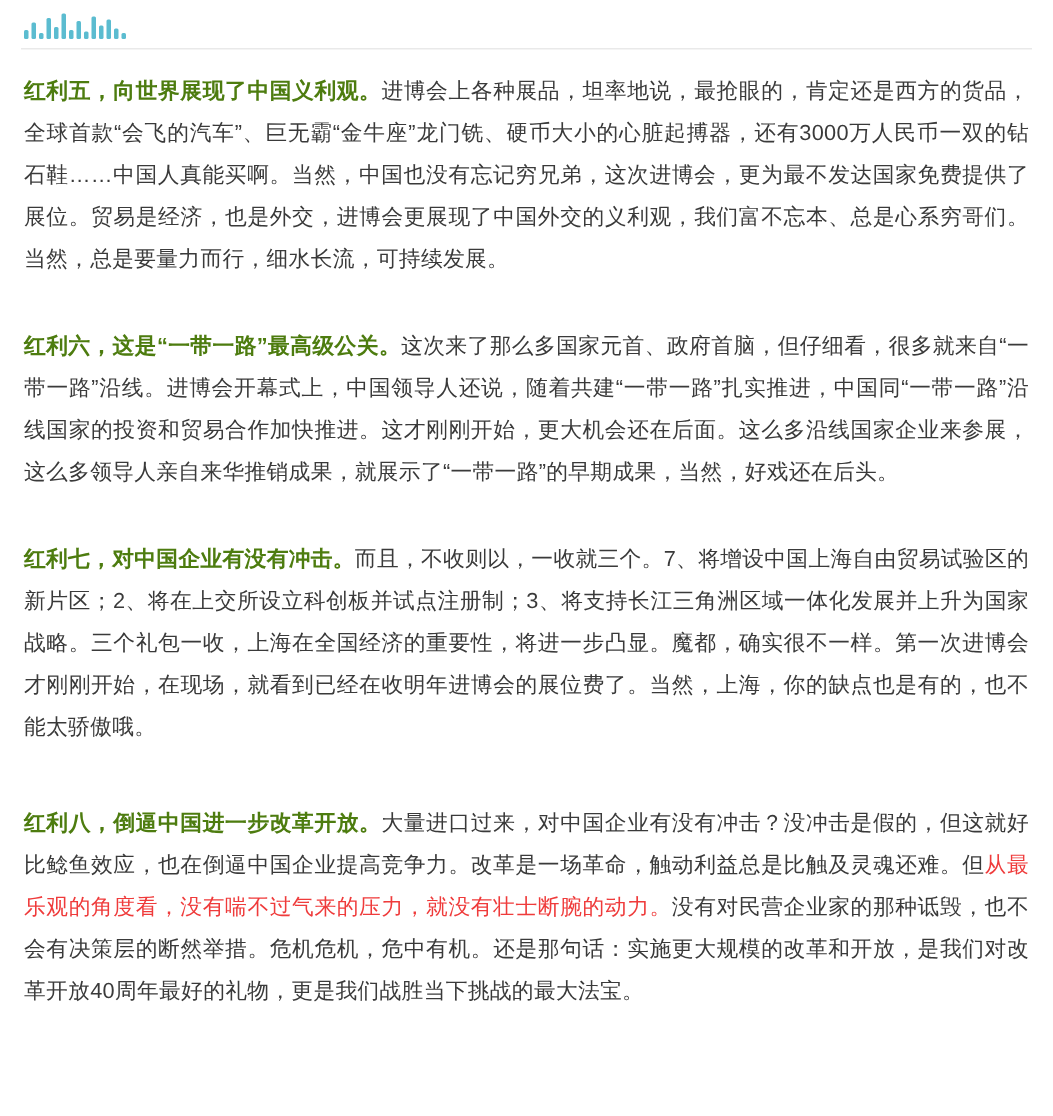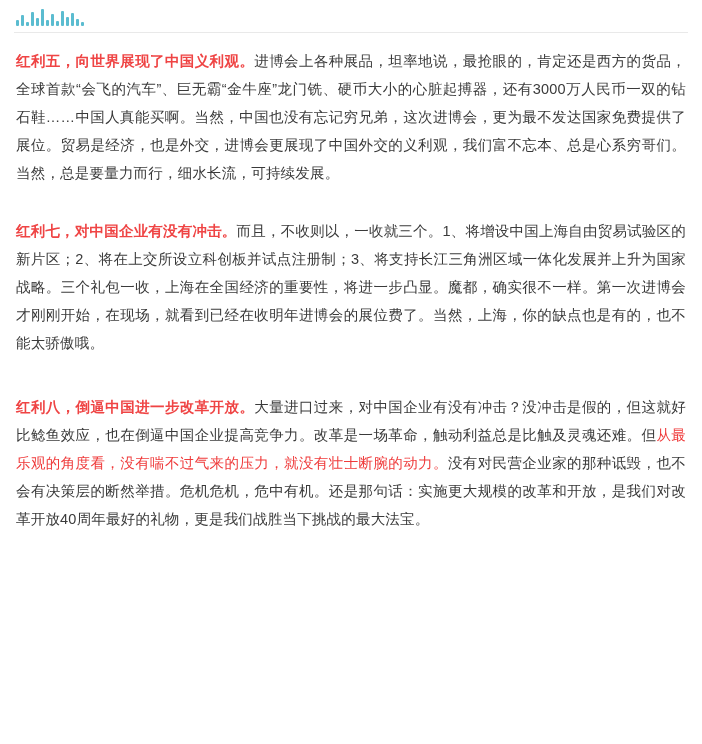--- a/index.html
+++ b/index.html
@@ -54,21 +54,21 @@
     line-height: 28px;
     color: #3a3a3a;
     text-align: justify;
     letter-spacing: 0.2px;
   }
   p.para:last-child {
     margin-bottom: 0;
     margin-top: 36px;
   }
   .red {
-    color: #ef4444;
+    color: #4d7c0f;
     font-weight: bold;
   }
   .red-plain {
     color: #ef3b3b;
   }
 </style>
 </head>
 <body>
 
 <div class="page">
@@ -93,23 +93,26 @@
   </div>
 
   <div class="divider"></div>
 
   <div class="content">
 
     <p class="para">
       <span class="red">红利五，向世界展现了中国义利观。</span><span>进博会上各种展品，坦率地说，最抢眼的，肯定还是西方的货品，全球首款“会飞的汽车”、巨无霸“金牛座”龙门铣、硬币大小的心脏起搏器，还有3000万人民币一双的钻石鞋……中国人真能买啊。当然，中国也没有忘记穷兄弟，这次进博会，更为最不发达国家免费提供了展位。贸易是经济，也是外交，进博会更展现了中国外交的义利观，我们富不忘本、总是心系穷哥们。当然，总是要量力而行，细水长流，可持续发展。</span>
     </p>
 
+    <p class="para">
+      <span class="red">红利六，这是“一带一路”最高级公关。</span><span>这次来了那么多国家元首、政府首脑，但仔细看，很多就来自“一带一路”沿线。进博会开幕式上，中国领导人还说，随着共建“一带一路”扎实推进，中国同“一带一路”沿线国家的投资和贸易合作加快推进。这才刚刚开始，更大机会还在后面。这么多沿线国家企业来参展，这么多领导人亲自来华推销成果，就展示了“一带一路”的早期成果，当然，好戏还在后头。</span>
+    </p>
 
     <p class="para">
-      <span class="red">红利七，对中国企业有没有冲击。</span><span>而且，不收则以，一收就三个。1、将增设中国上海自由贸易试验区的新片区；2、将在上交所设立科创板并试点注册制；3、将支持长江三角洲区域一体化发展并上升为国家战略。三个礼包一收，上海在全国经济的重要性，将进一步凸显。魔都，确实很不一样。第一次进博会才刚刚开始，在现场，就看到已经在收明年进博会的展位费了。当然，上海，你的缺点也是有的，也不能太骄傲哦。</span>
+      <span class="red">红利七，对中国企业有没有冲击。</span><span>而且，不收则以，一收就三个。7、将增设中国上海自由贸易试验区的新片区；2、将在上交所设立科创板并试点注册制；3、将支持长江三角洲区域一体化发展并上升为国家战略。三个礼包一收，上海在全国经济的重要性，将进一步凸显。魔都，确实很不一样。第一次进博会才刚刚开始，在现场，就看到已经在收明年进博会的展位费了。当然，上海，你的缺点也是有的，也不能太骄傲哦。</span>
     </p>
 
     <p class="para">
       <span class="red">红利八，倒逼中国进一步改革开放。</span><span>大量进口过来，对中国企业有没有冲击？没冲击是假的，但这就好比鲶鱼效应，也在倒逼中国企业提高竞争力。改革是一场革命，触动利益总是比触及灵魂还难。但</span><span class="red-plain">从最乐观的角度看，没有喘不过气来的压力，就没有壮士断腕的动力。</span><span>没有对民营企业家的那种诋毁，也不会有决策层的断然举措。危机危机，危中有机。还是那句话：实施更大规模的改革和开放，是我们对改革开放40周年最好的礼物，更是我们战胜当下挑战的最大法宝。</span>
     </p>
 
   </div>
 </div>
 
 </body></html>

